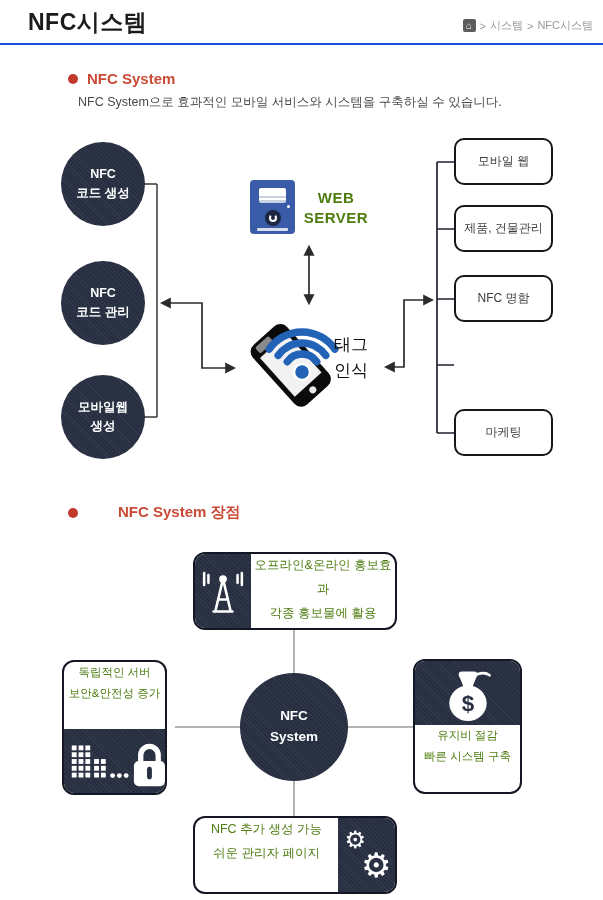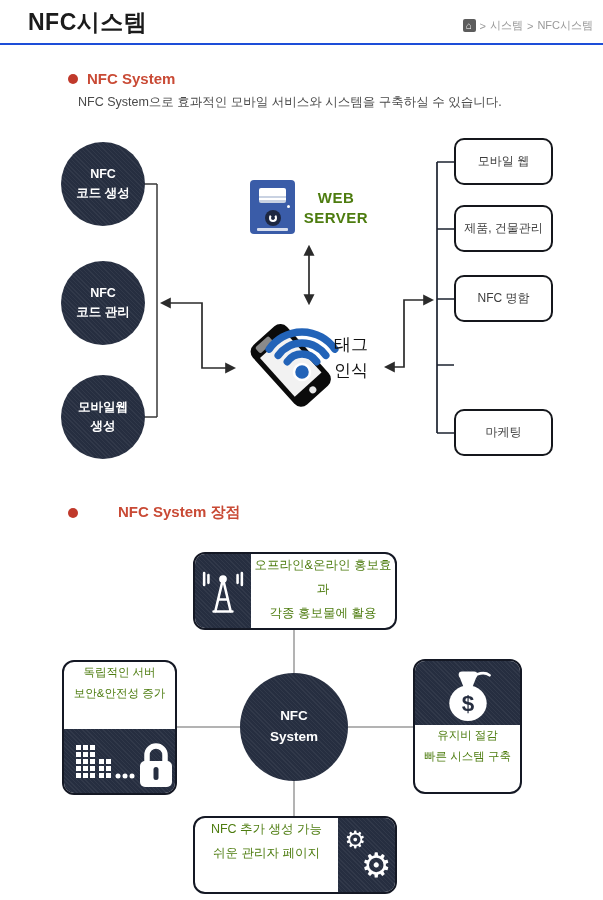--- a/index.html
+++ b/index.html
@@ -54,21 +54,21 @@
         border-radius:10px;background:#fff;display:flex;align-items:center;justify-content:center;
         font-size:12px;color:#3c3c3c;}
   .rb1{top:18px}.rb2{top:85px}.rb3{top:155px}.rb4{top:221px}.rb5{top:289px}
 
   
   .gline{position:absolute;background:#b3b3b3;}
   .bigbox{position:absolute;border:2px solid #141824;border-radius:12px;background:#fff;box-sizing:border-box;
           overflow:hidden;display:flex;}
   .topbox{left:193px;top:12px;width:204px;height:78px;}
   .botbox{left:193px;top:276px;width:204px;height:78px;}
-  .leftbox{left:62px;top:120px;width:115px;height:135px;flex-direction:column;}
+  .leftbox{left:62px;top:120px;width:105px;height:135px;flex-direction:column;}
   .rightbox{left:413px;top:119px;width:109px;height:135px;flex-direction:column;}
   .darkcell{display:flex;align-items:center;justify-content:center;flex:none;}
   .topbox .darkcell{width:56px;} .botbox .darkcell{width:57px;}
   .leftbox .darkcell{height:64px;} .rightbox .darkcell{height:64px;}
   .whitecell{flex:1;display:flex;align-items:flex-start;justify-content:center;text-align:center;color:#4d7c0f;}
   .topbox .whitecell,.botbox .whitecell{font-size:12.5px;line-height:1.9;}
   .leftbox .whitecell,.rightbox .whitecell{font-size:11.5px;line-height:1.8;}
   .center-circle{position:absolute;left:240px;top:133px;width:108px;height:108px;border-radius:50%;
                  display:flex;align-items:center;justify-content:center;color:#fff;font-weight:700;
                  font-size:13.5px;text-align:center;line-height:1.55;}

